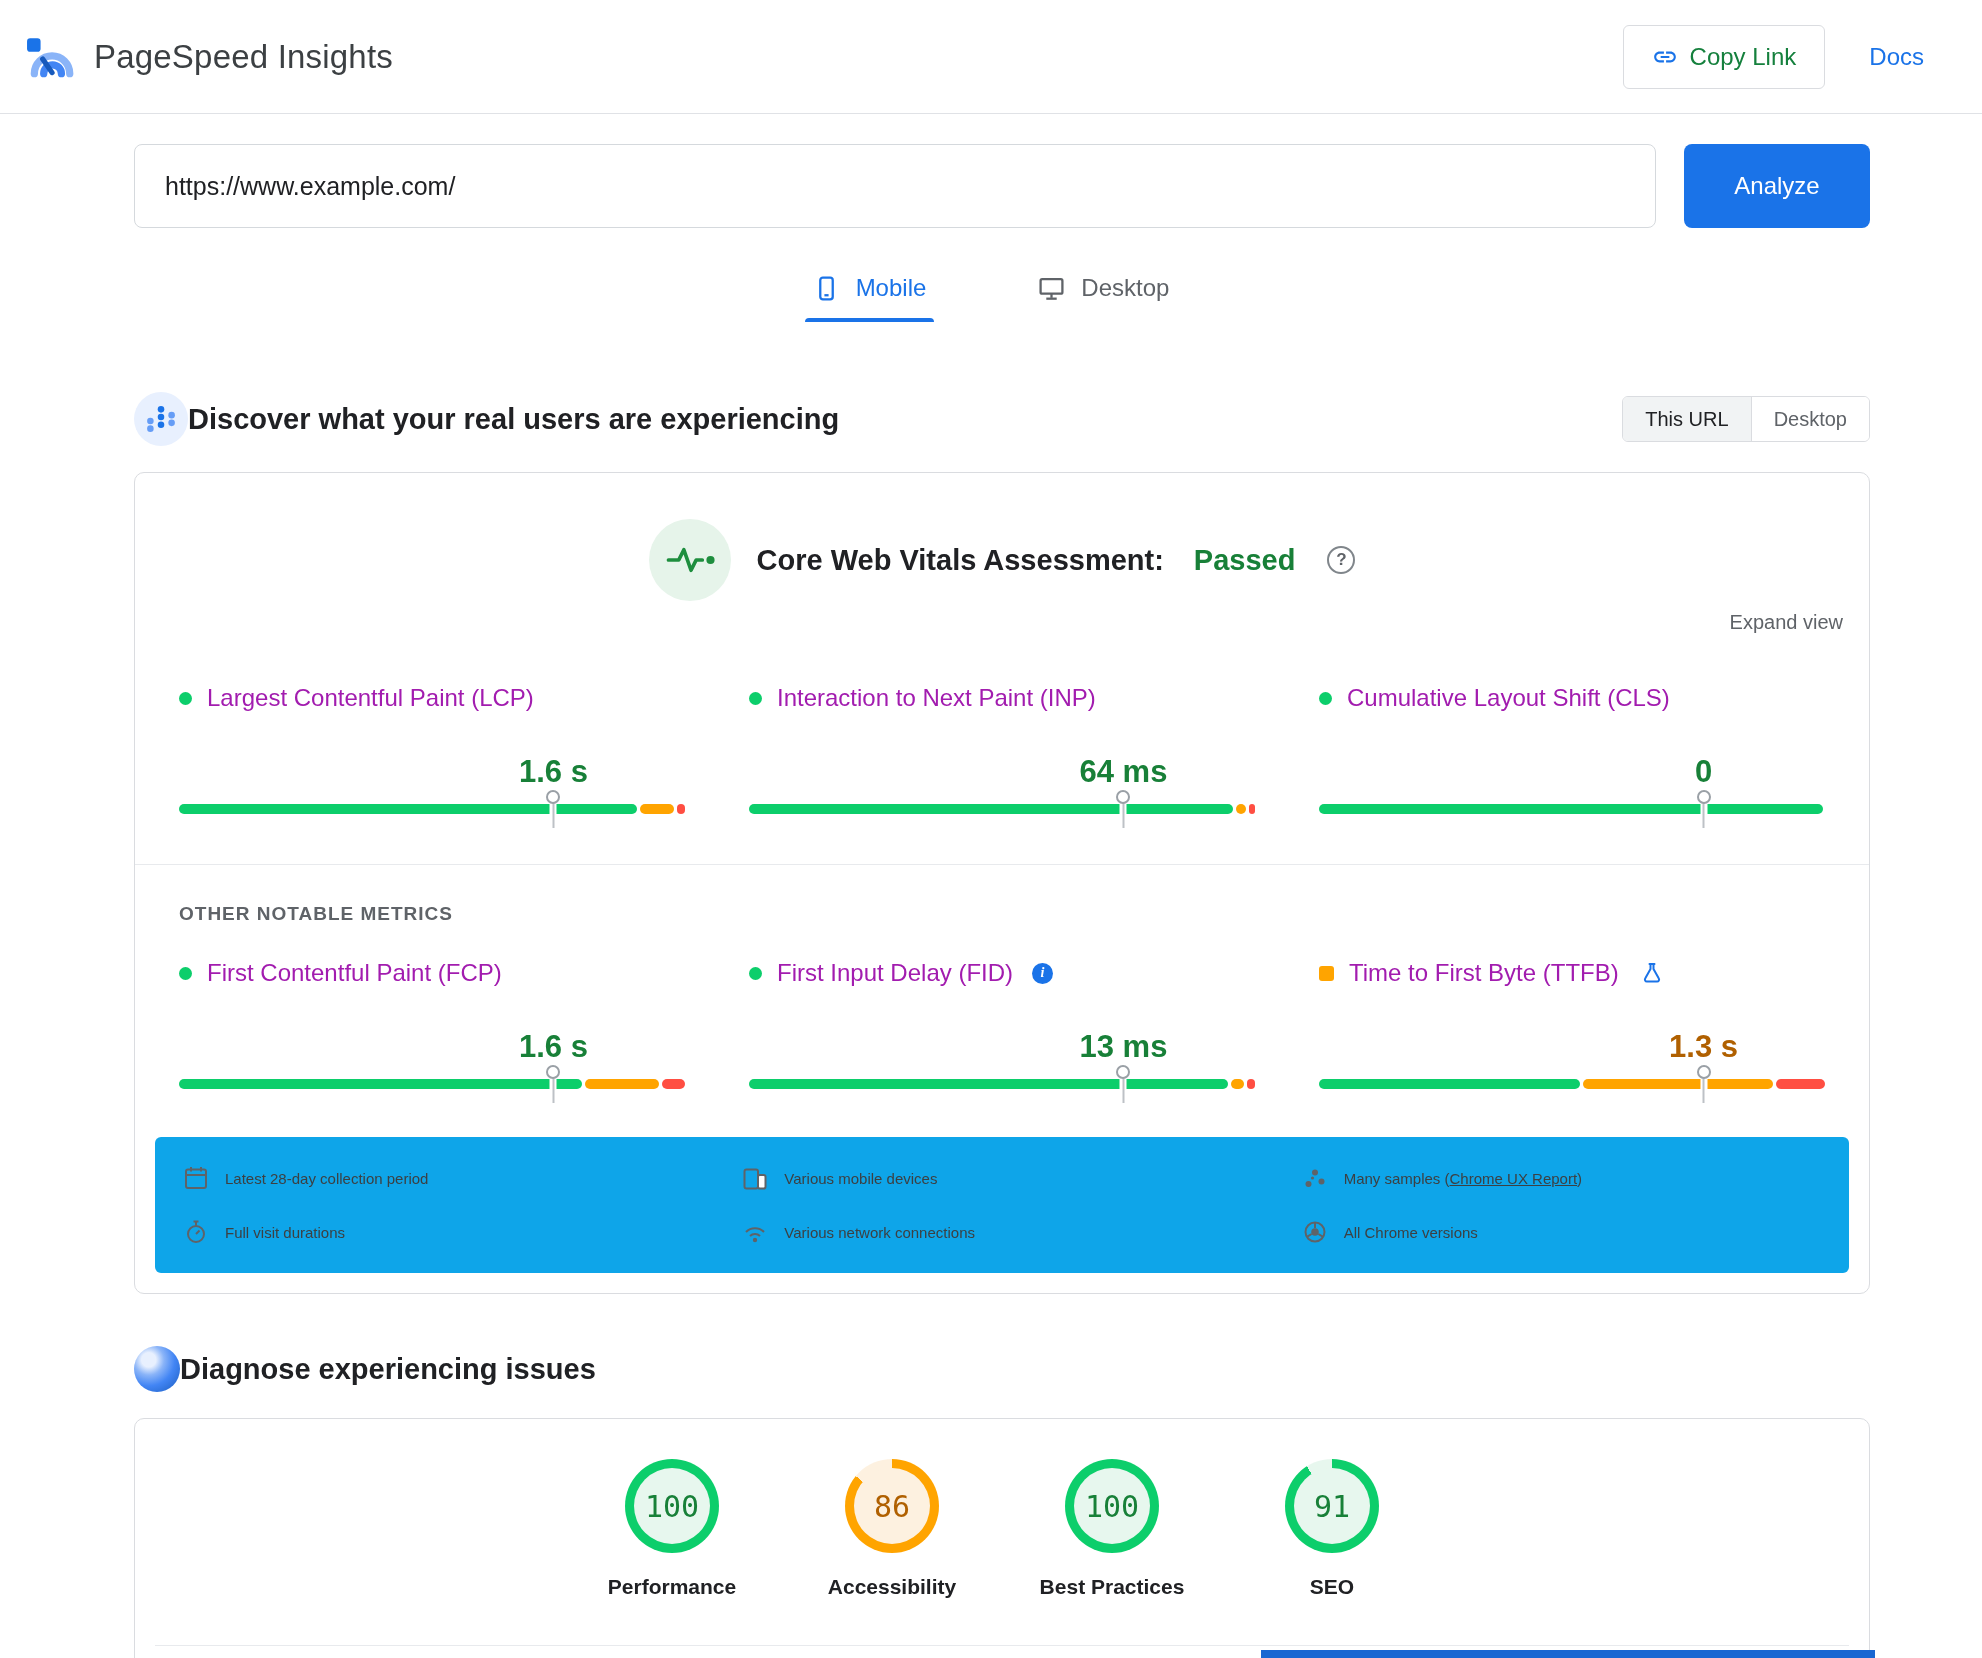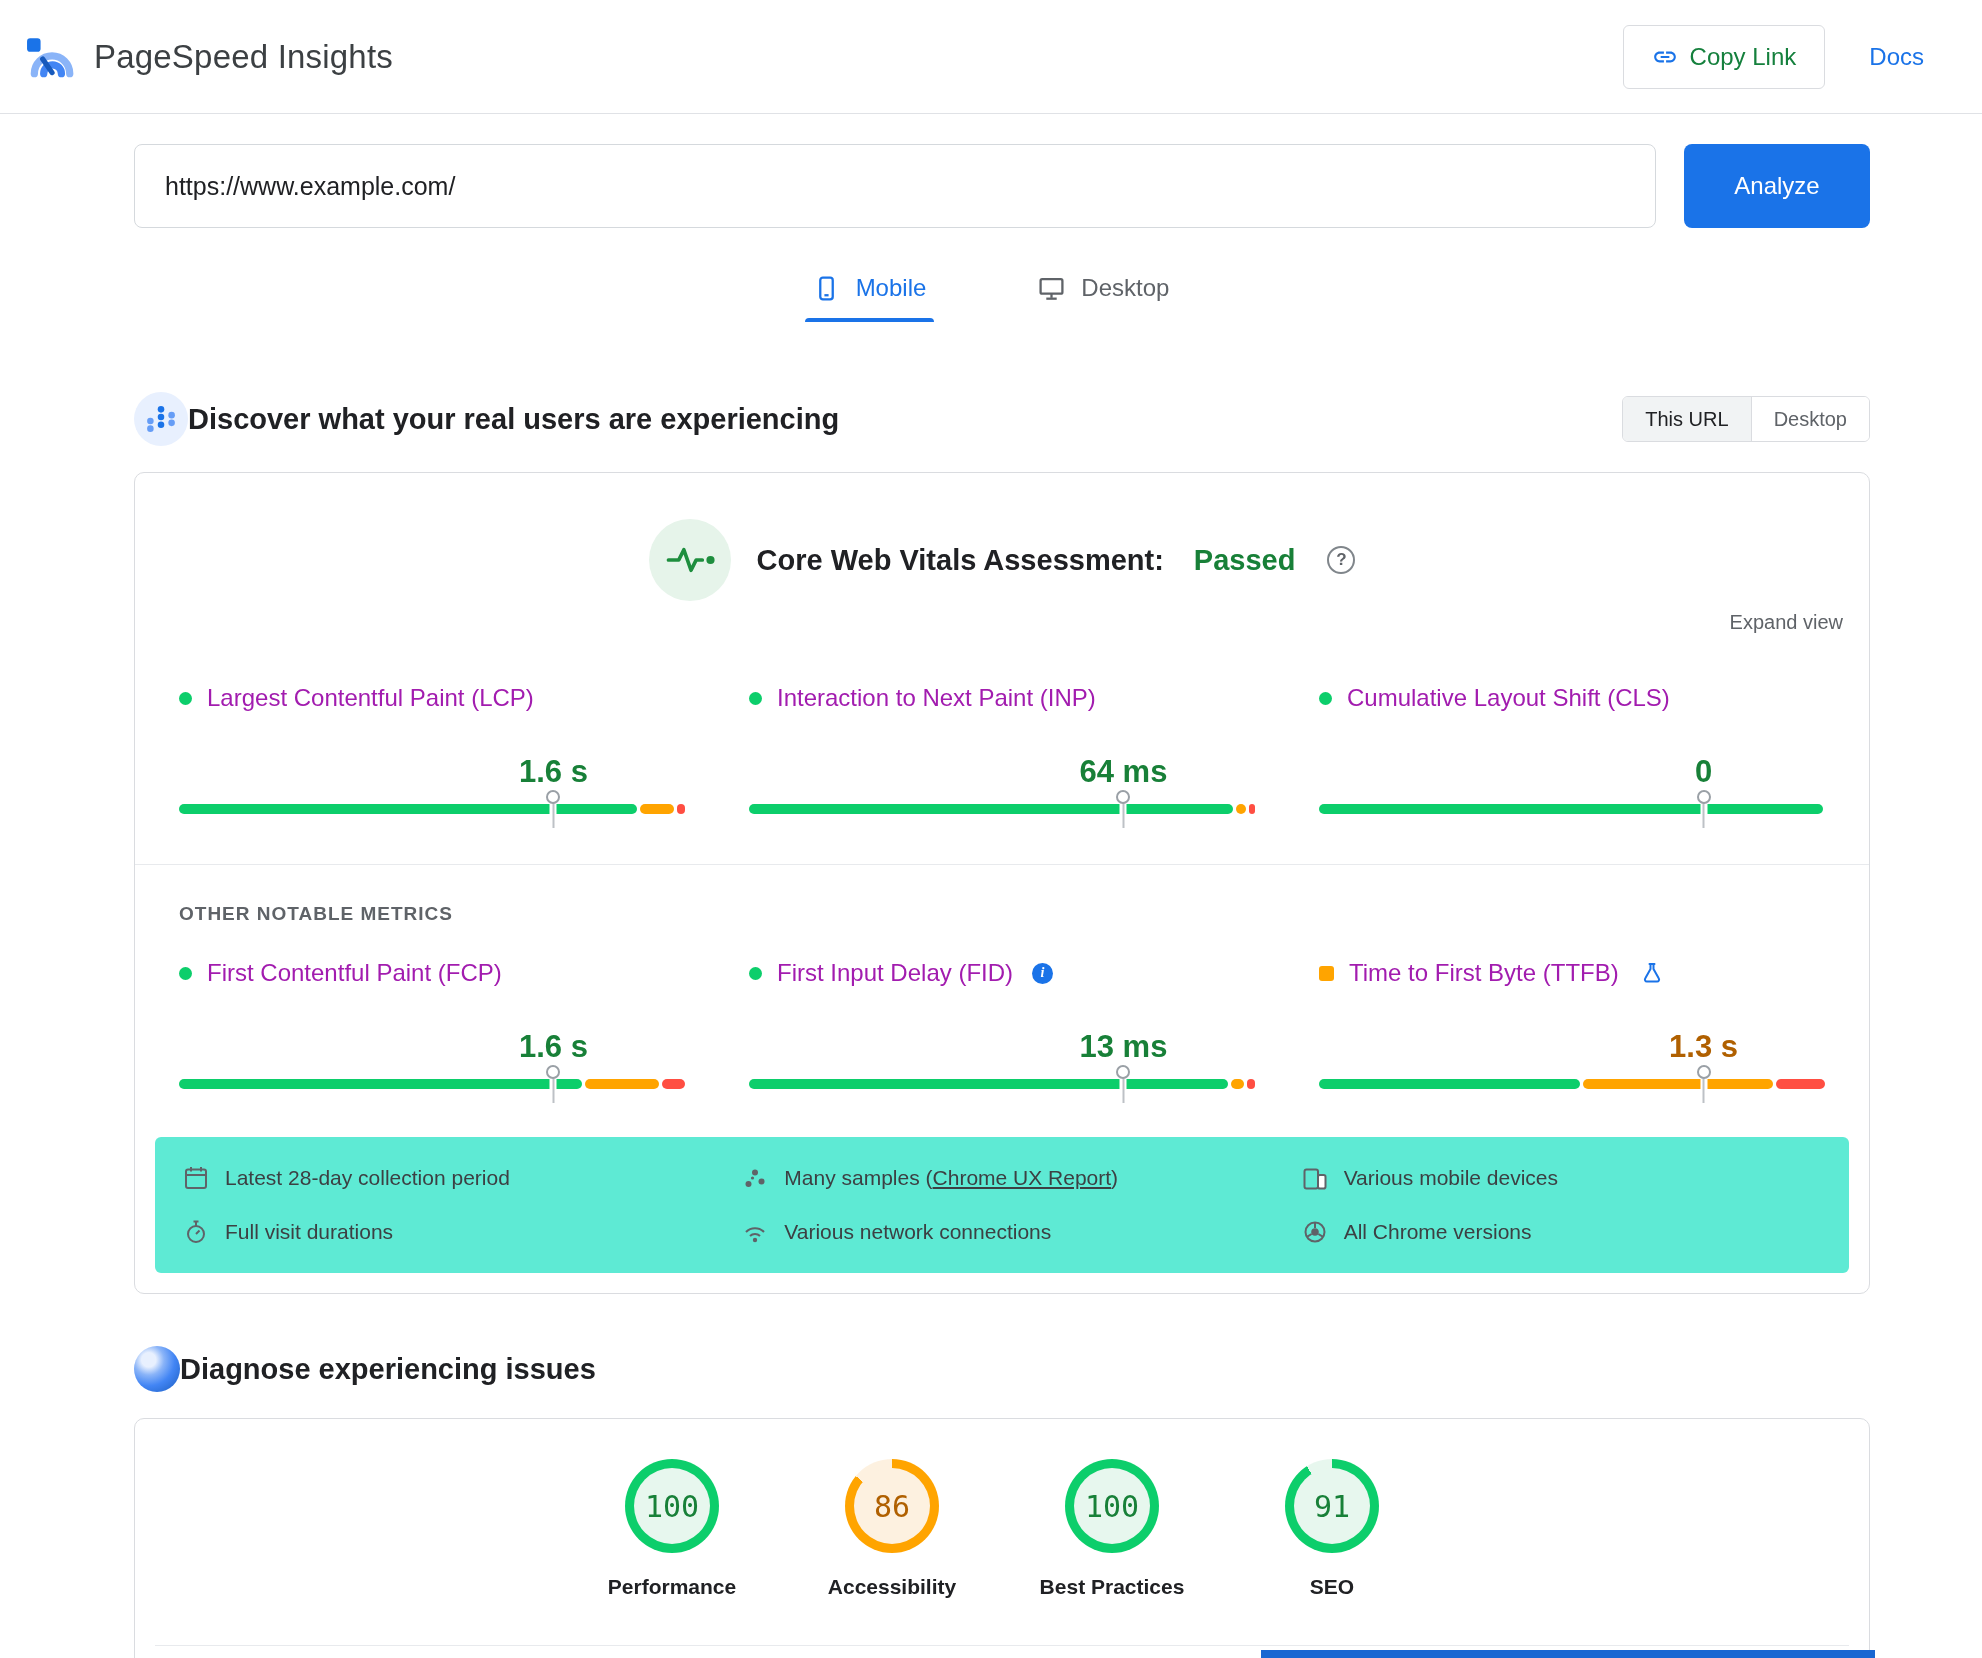--- a/index.html
+++ b/index.html
@@ -86,23 +86,23 @@
   .metric-marker::before { content:""; position:absolute; top:13px; bottom:0; left:50%;
       transform:translateX(-50%); width:7px; background-color:#fff;
       background-image:linear-gradient(#bdc1c6,#bdc1c6); background-size:2px 100%;
       background-position:center; background-repeat:no-repeat; }
 
   .divider { border-top:1px solid #e8eaed; margin-top:50px; }
   .other-label { padding:38px 44px 0; color:#5f6368; font-size:19px; font-weight:700; letter-spacing:1px; }
   .metrics.second { margin-top:34px; }
 
   
-  .collection { margin:48px 20px 20px; background:#5eead4; border-radius:6px;
+  .collection { margin:48px 20px 20px; background:#0ea5e9; border-radius:6px;
       padding:28px 28px; display:grid; grid-template-columns:repeat(3,1fr);
-      row-gap:28px; column-gap:40px; font-size:21px; color:#3c4043; }
+      row-gap:28px; column-gap:40px; font-size:15px; color:#3c4043; }
   .collection-item { display:flex; align-items:center; gap:16px; }
   .collection-item svg { flex:none; }
   .cux-link { text-decoration:underline; color:#3c4043; }
 
   
   .card.lab { margin-top:26px; min-height:330px; }
   .scores { display:flex; justify-content:center; gap:56px; padding-top:40px; }
   .score-item { width:164px; display:flex; flex-direction:column; align-items:center; cursor:pointer; }
   .gauge { width:94px; height:94px; border-radius:50%; position:relative; }
   .gauge-inner { position:absolute; inset:9px; border-radius:50%; display:flex; align-items:center;
@@ -313,36 +313,36 @@
     <div class="collection-item">
       <svg width="26" height="26" viewBox="0 0 26 26" fill="none" stroke="#5f6368" stroke-width="2">
         <rect x="3" y="4.5" width="20" height="18.5" rx="2"></rect>
         <line x1="8" y1="2" x2="8" y2="6.5"></line>
           <line x1="18" y1="2" x2="18" y2="6.5"></line>
         <line x1="3" y1="10" x2="23" y2="10"></line>
       </svg>
       <span>Latest 28-day collection period</span>
     </div>
     <div class="collection-item">
+      <svg width="26" height="26" viewBox="0 0 26 26" fill="none" stroke="#5f6368" stroke-width="2">
+        <rect x="2.5" y="4.5" width="13.5" height="19" rx="2"></rect>
+        <rect x="16" y="10" width="7.5" height="13.5" rx="1.8" fill="#fff"></rect>
+      </svg>
+      <span>Various mobile devices</span>
+    </div>
+    <div class="collection-item">
       <svg width="26" height="26" viewBox="0 0 26 26" fill="#5f6368">
         <circle cx="6.5" cy="19" r="3"></circle>
           <circle cx="13" cy="7.5" r="3"></circle>
         <circle cx="19.5" cy="16.5" r="3"></circle>
           <circle cx="10.5" cy="13" r="1.6"></circle>
       </svg>
       <span>
         <span>Many samples (</span><a class="cux-link">Chrome UX Report</a><span>)</span>
       </span>
-    </div>
-    <div class="collection-item">
-      <svg width="26" height="26" viewBox="0 0 26 26" fill="none" stroke="#5f6368" stroke-width="2">
-        <rect x="2.5" y="4.5" width="13.5" height="19" rx="2"></rect>
-        <rect x="16" y="10" width="7.5" height="13.5" rx="1.8" fill="#fff"></rect>
-      </svg>
-      <span>Various mobile devices</span>
     </div>
     <div class="collection-item">
       <svg width="26" height="26" viewBox="0 0 26 26" fill="none" stroke="#5f6368" stroke-width="2">
         <circle cx="13" cy="15" r="8"></circle>
         <line x1="13" y1="2.5" x2="13" y2="7"></line>
           <line x1="10.5" y1="2.5" x2="15.5" y2="2.5"></line>
         <line x1="13" y1="15" x2="16.5" y2="11.5"></line>
       </svg>
       <span>Full visit durations</span>
     </div>

